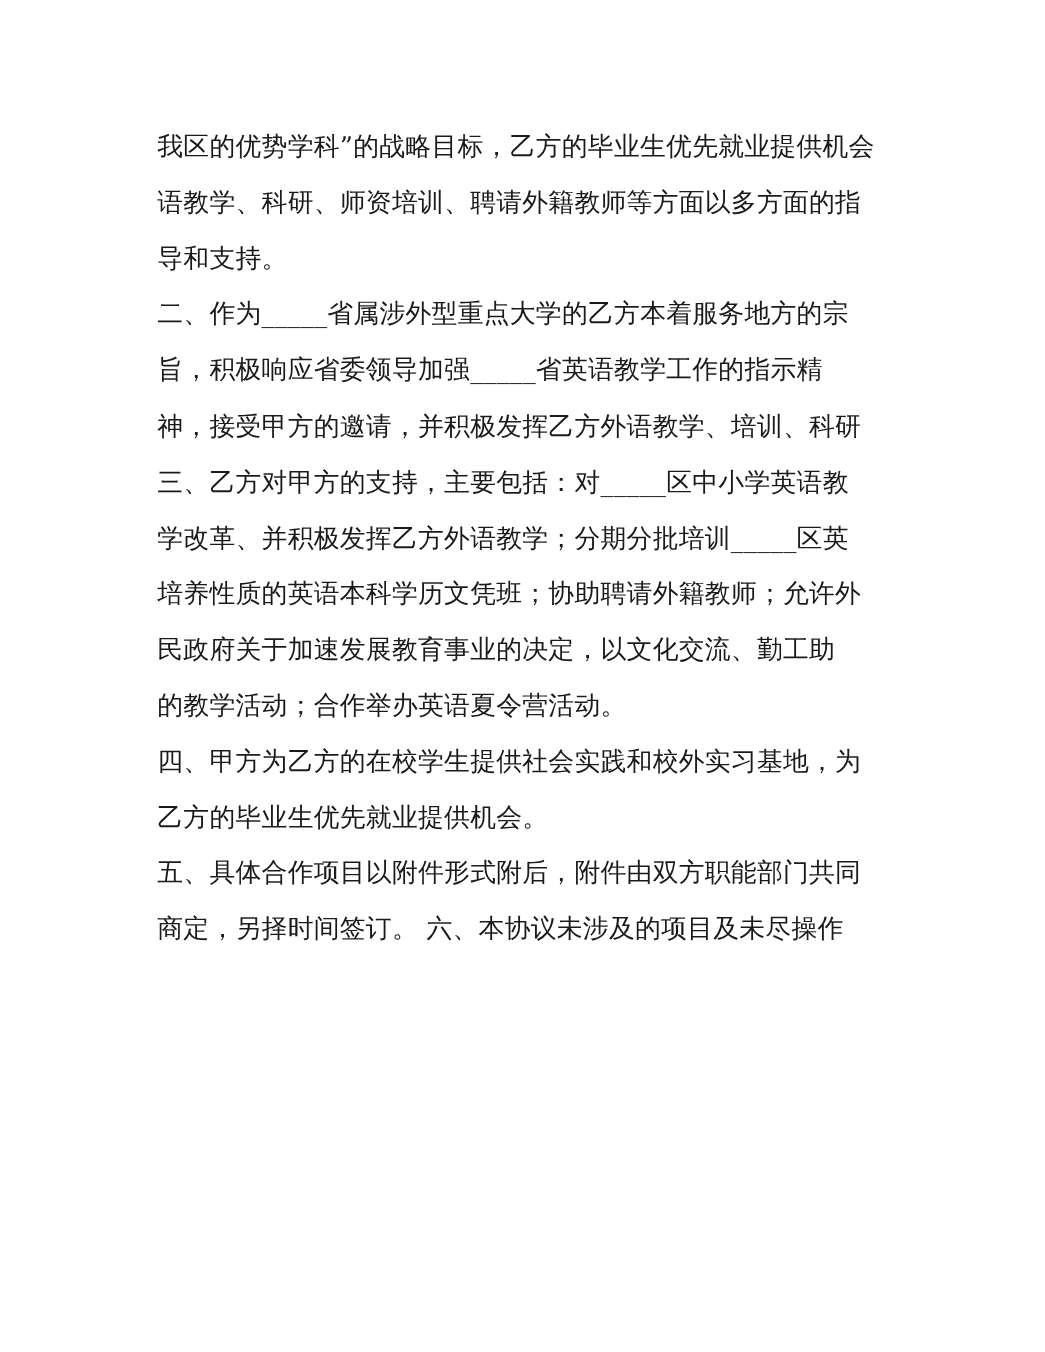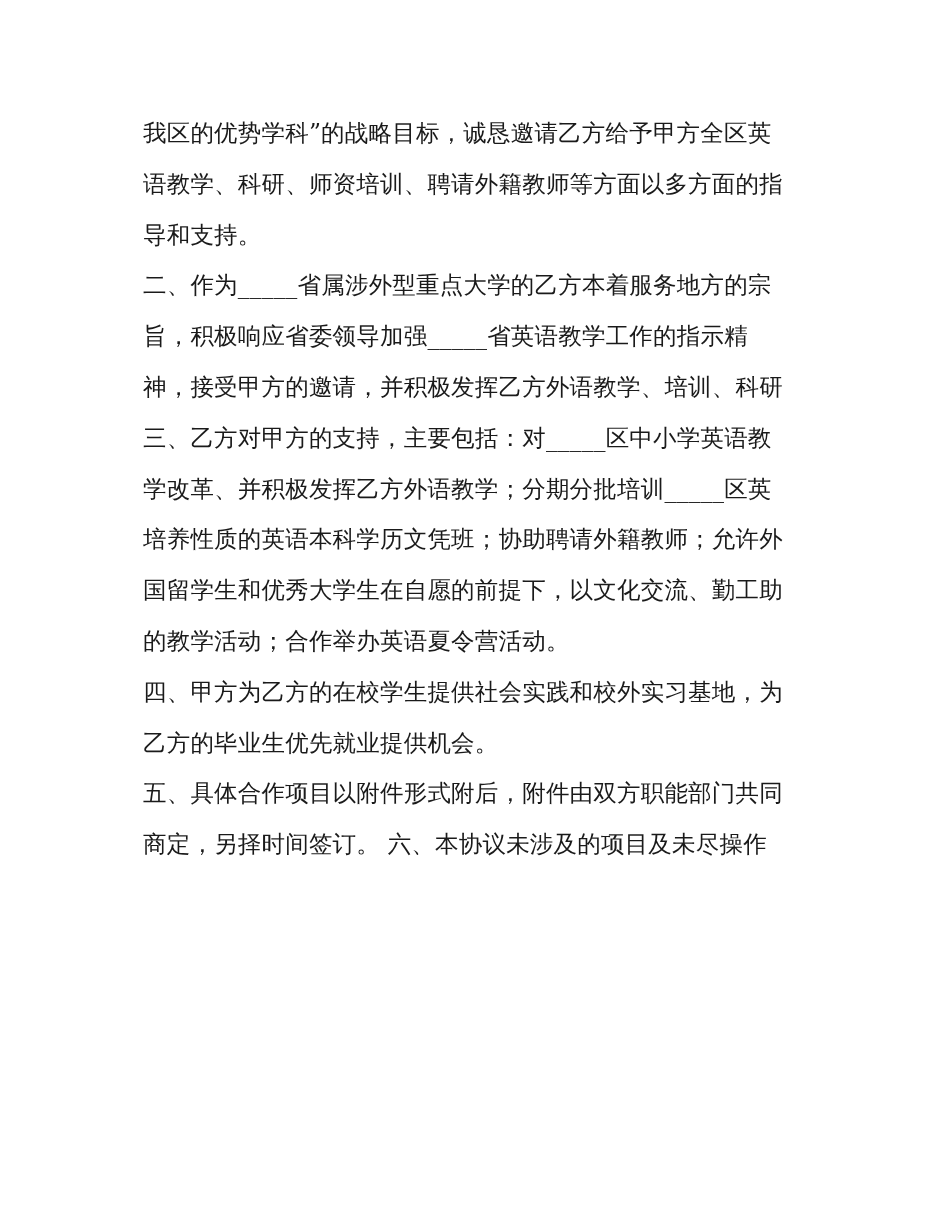--- a/index.html
+++ b/index.html
@@ -17,28 +17,28 @@
       height: 50.8px;
       line-height: 50.8px;
       white-space: nowrap;
       letter-spacing: 0.2px;
     }
   </style>
 </head>
 <body>
 
 <div class="page">
-  <div class="line">我区的优势学科”的战略目标，诚恳邀请乙方给予甲方全区英</div>
+  <div class="line">我区的优势学科”的战略目标，乙方的毕业生优先就业提供机会</div>
   <div class="line">语教学、科研、师资培训、聘请外籍教师等方面以多方面的指</div>
   <div class="line">导和支持。</div>
   <div class="line">二、作为_____省属涉外型重点大学的乙方本着服务地方的宗</div>
   <div class="line">旨，积极响应省委领导加强_____省英语教学工作的指示精</div>
   <div class="line">神，接受甲方的邀请，并积极发挥乙方外语教学、培训、科研</div>
   <div class="line">三、乙方对甲方的支持，主要包括：对_____区中小学英语教</div>
   <div class="line">学改革、并积极发挥乙方外语教学；分期分批培训_____区英</div>
   <div class="line">培养性质的英语本科学历文凭班；协助聘请外籍教师；允许外</div>
-  <div class="line">国留学生和优秀大学生在自愿的前提下，以文化交流、勤工助</div>
+  <div class="line">民政府关于加速发展教育事业的决定，以文化交流、勤工助</div>
   <div class="line">的教学活动；合作举办英语夏令营活动。</div>
   <div class="line">四、甲方为乙方的在校学生提供社会实践和校外实习基地，为</div>
   <div class="line">乙方的毕业生优先就业提供机会。</div>
   <div class="line">五、具体合作项目以附件形式附后，附件由双方职能部门共同</div>
   <div class="line">商定，另择时间签订。 六、本协议未涉及的项目及未尽操作</div>
 </div>
 
 </body></html>

